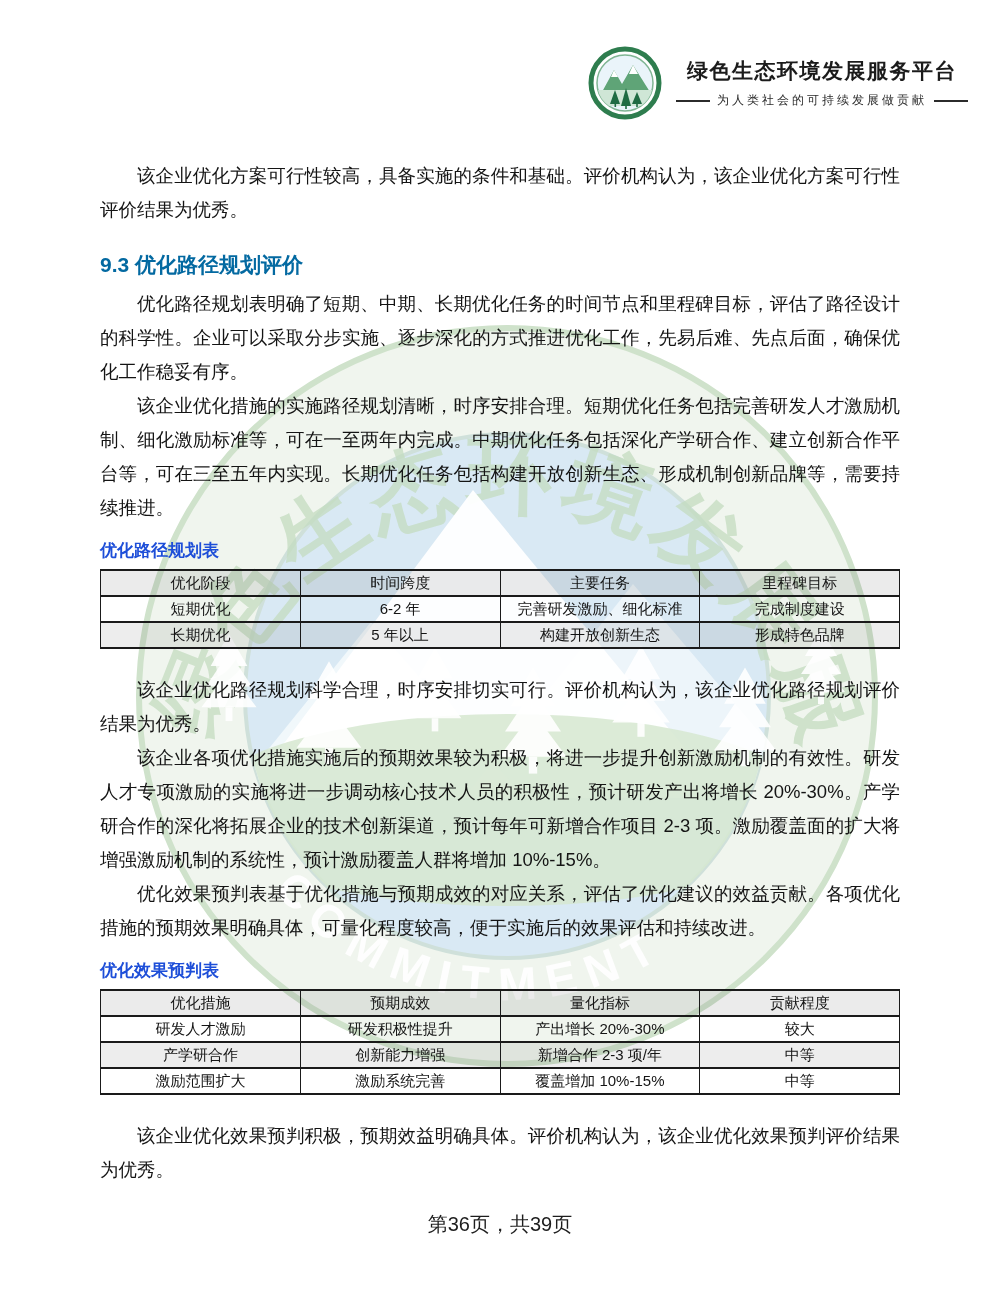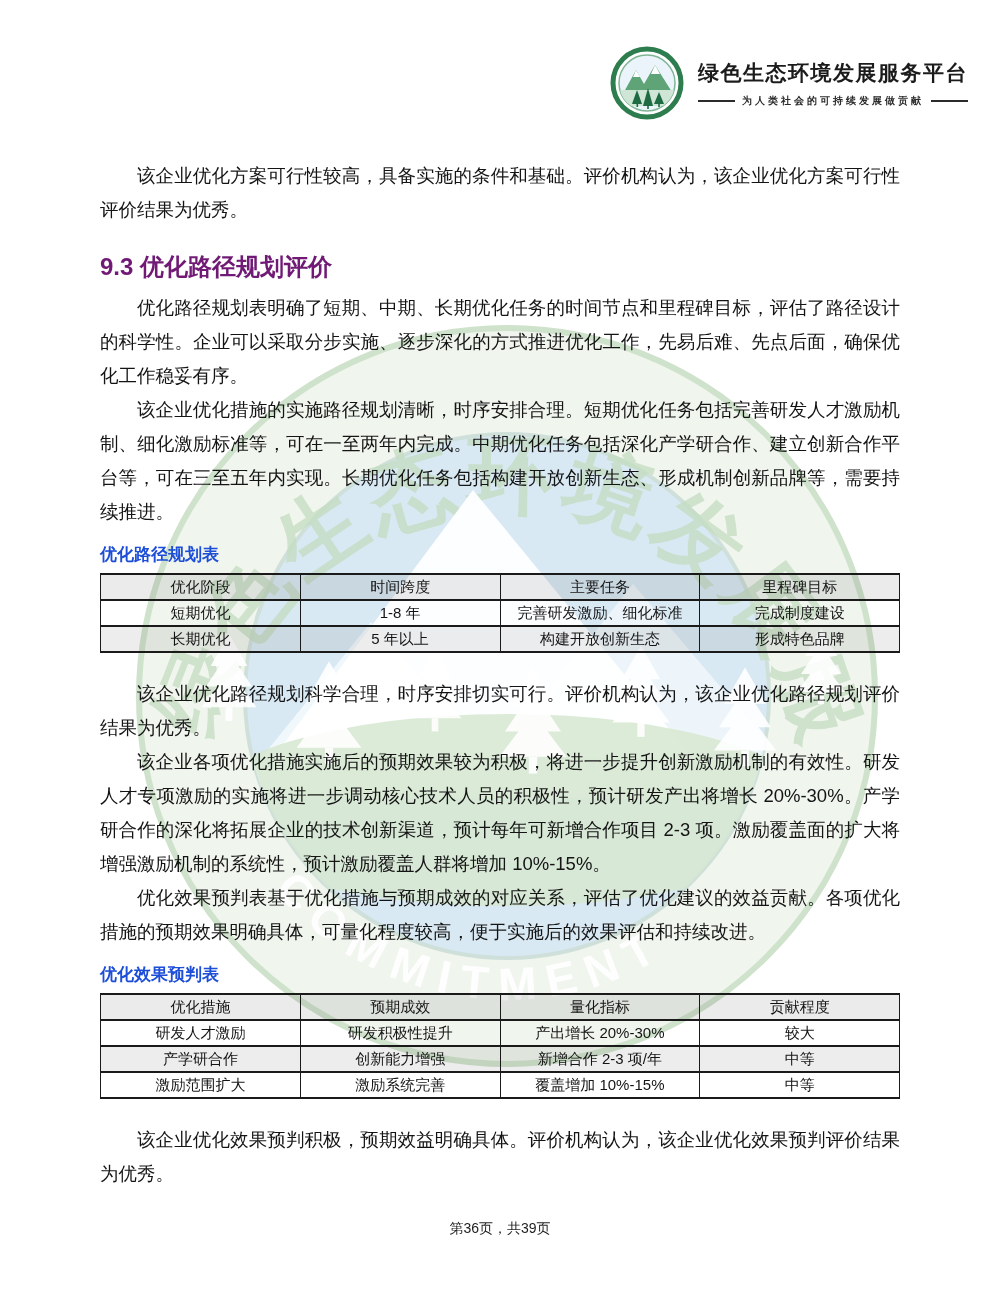--- a/index.html
+++ b/index.html
@@ -21,38 +21,38 @@
   
   .header{
     position:absolute;top:46px;right:32px;
     display:flex;align-items:center;gap:14px;
   }
   .brand-logo{width:74px;height:74px;flex:0 0 auto;}
   .brand-text{display:flex;flex-direction:column;align-items:center;gap:7px;}
   .brand-title{font-size:21px;font-weight:700;letter-spacing:1.5px;color:#1b1b1b;white-space:nowrap;}
   .brand-tagline{display:flex;align-items:center;gap:7px;width:100%;}
   .brand-tagline .dash{flex:1;height:2px;background:#2b2b2b;min-width:34px;}
-  .brand-tagline .tag-text{font-size:10px;font-weight:700;letter-spacing:3px;color:#2b2b2b;white-space:nowrap;}
+  .brand-tagline .tag-text{font-size:12px;font-weight:400;letter-spacing:3px;color:#2b2b2b;white-space:nowrap;}
   
   .content{position:absolute;left:100px;top:134px;width:800px;margin-top:25px;}
   p.para{
     margin:0;
     text-indent:2em;
     font-size:18.5px;
     line-height:34px;
     text-align:justify;
     font-weight:500;
     color:#141414;
   }
   p.para.mt{margin-top:24px;}
   h2.sec{
     margin:24px 0 8px 0;
-    font-size:24px;
+    font-size:21px;
     font-weight:700;
-    color:#701a75;
+    color:#0369a1;
   }
   .tbl-title{
     margin:14px 0 7px 0;
     font-size:17px;
     font-weight:700;
     color:#1d4ed8;
   }
   table.doc-table{
     width:100%;
     border-collapse:collapse;
@@ -75,21 +75,21 @@
     font-weight:400;
     background:rgba(90,90,90,0.12);
   }
   .doc-table tbody tr:nth-child(2){
     background:rgba(90,90,90,0.11);
   }
   
   .footer{
     position:absolute;left:0;right:0;bottom:56px;
     text-align:center;
-    font-size:14px;
+    font-size:20px;
     color:#1d1d1d;
   }
 </style>
 </head>
 <body>
 
 <div class="page">
 
   <svg class="watermark" viewBox="0 0 748 748" xmlns="http://www.w3.org/2000/svg" aria-hidden="true">
     <defs>
@@ -218,21 +218,21 @@
           <tr>
             <th>优化阶段</th>
             <th>时间跨度</th>
             <th>主要任务</th>
             <th>里程碑目标</th>
           </tr>
         </thead>
         <tbody>
           <tr>
             <td>短期优化</td>
-            <td>1-8 年</td>
+            <td>6-2 年</td>
             <td>完善研发激励、细化标准</td>
             <td>完成制度建设</td>
           </tr>
           <tr>
             <td>长期优化</td>
             <td>5 年以上</td>
             <td>构建开放创新生态</td>
             <td>形成特色品牌</td>
           </tr>
         </tbody>

